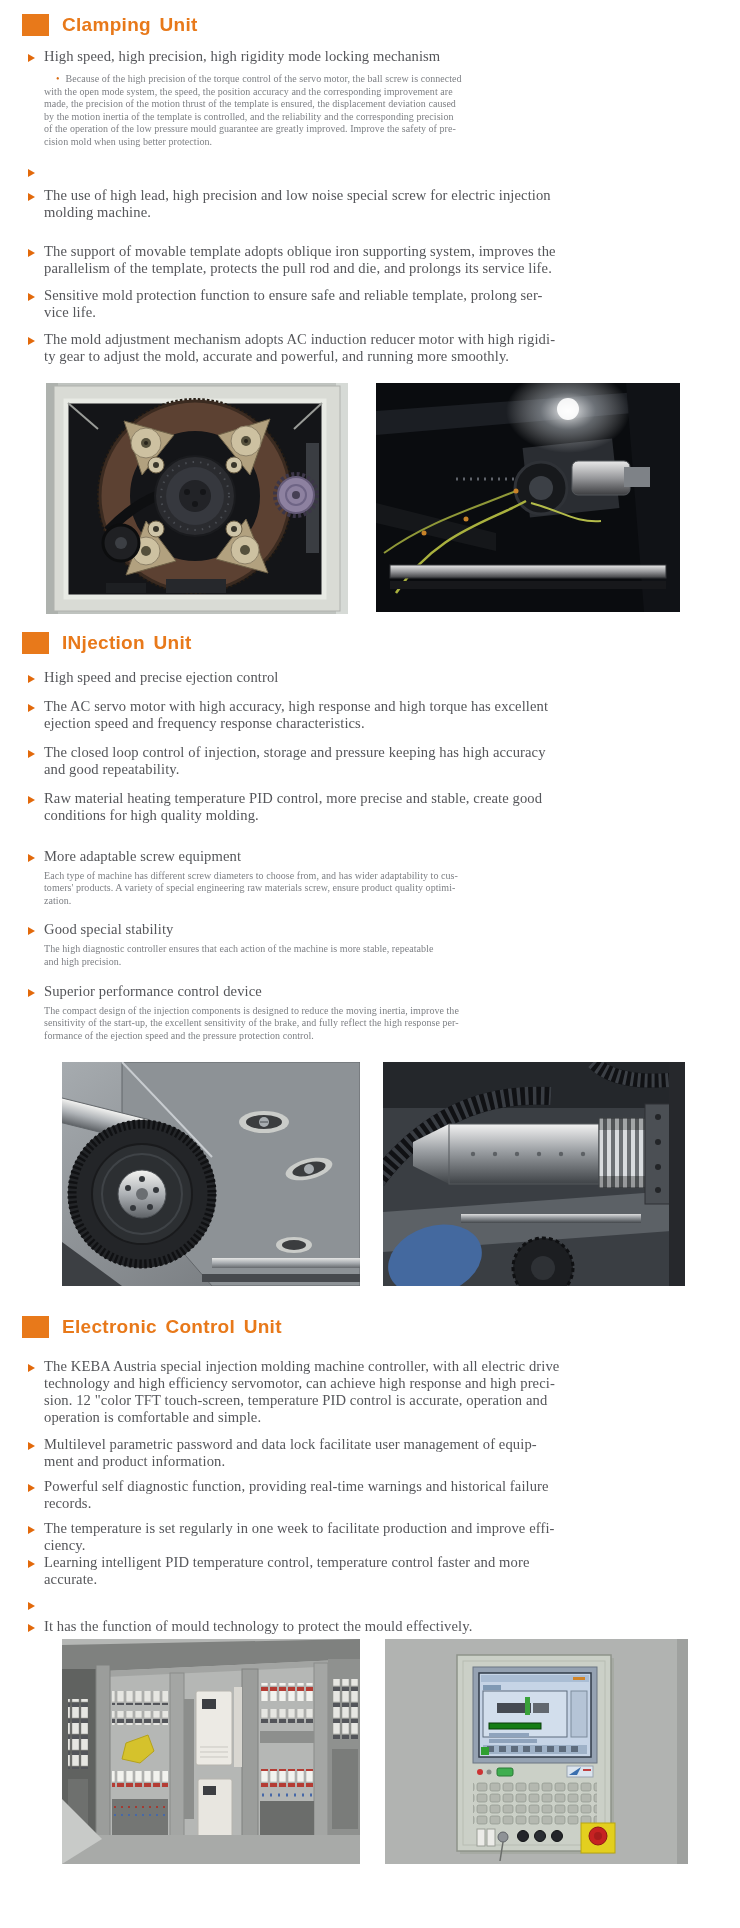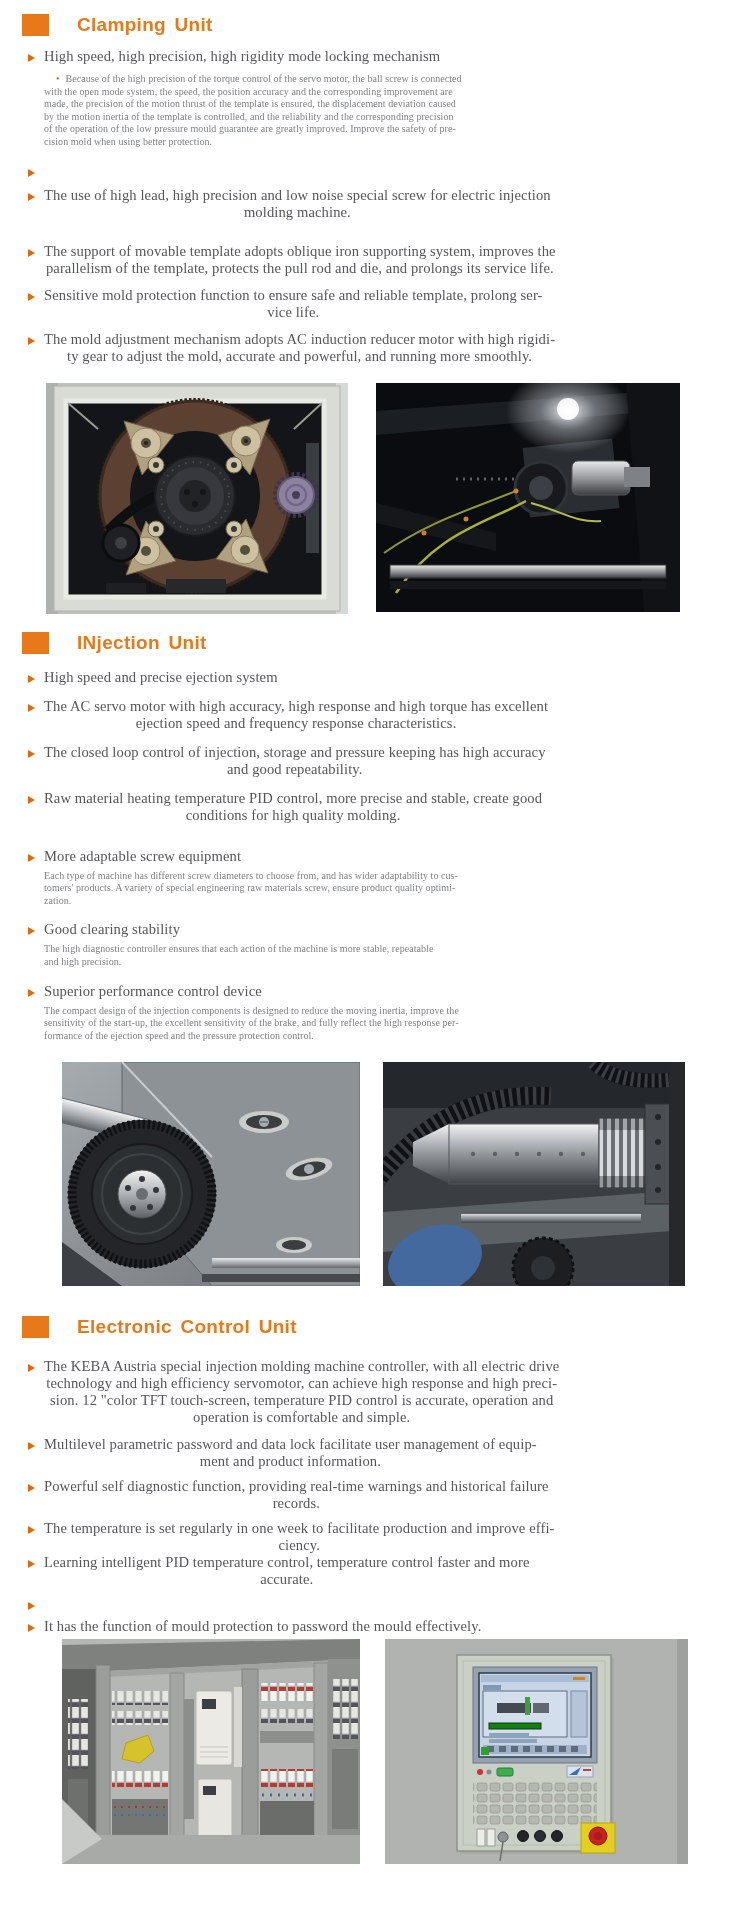--- a/index.html
+++ b/index.html
@@ -1,22 +1,22 @@
 <!DOCTYPE html>
 <html><head>
 <meta charset="utf-8">
 <style>
   html,body{margin:0;padding:0;}
   body{width:740px;height:1928px;overflow:hidden;background:#ffffff;
        font-family:"Liberation Serif", serif;}
-  .sechead{display:flex;align-items:center;margin-left:22px;gap:15px;}
+  .sechead{display:flex;align-items:center;margin-left:22px;}
   .sq{width:27px;height:22px;background:#E8791A;flex:0 0 auto;}
   .sechead h2{margin:0 0 0 13px;font-family:"Liberation Sans",sans-serif;
        font-size:19px;font-weight:700;color:#E8791A;letter-spacing:.3px;word-spacing:3px;}
-  .b{display:flex;align-items:flex-start;margin-left:28px;margin-right:24px;text-align:center;}
+  .b{display:flex;align-items:flex-start;margin-left:28px;margin-right:24px;}
   .tri{flex:0 0 auto;width:0;height:0;border-left:7px solid #E2690B;
        border-top:4px solid transparent;border-bottom:4px solid transparent;
        margin:6px 9px 0 0;}
   .b p{margin:0;font-size:14.6px;line-height:17px;color:#55565A;
        white-space:pre-line;letter-spacing:.1px;}
   .sub{margin:8px 24px 0 44px;font-size:10px;line-height:12.6px;color:#7E8085;
        white-space:pre-line;letter-spacing:.05px;}
   .sub.indent{text-indent:12px;}
   .dot{color:#D96A10;margin-right:6px;}
   .imgrow{display:flex;}
@@ -160,21 +160,21 @@
   </figure>
 </div>
 
 <div class="sechead" style="margin-top:18px">
   <span class="sq"></span>
   <h2>INjection Unit</h2>
 </div>
 
 <div class="b" style="margin-top:15px">
   <span class="tri"></span>
-  <p>High speed and precise ejection system</p>
+  <p>High speed and precise ejection control</p>
 </div>
 <div class="b" style="margin-top:12px">
   <span class="tri"></span>
   <p>The AC servo motor with high accuracy, high response and high torque has excellent
 ejection speed and frequency response characteristics.</p>
 </div>
 <div class="b" style="margin-top:12px">
   <span class="tri"></span>
   <p>The closed loop control of injection, storage and pressure keeping has high accuracy
 and good repeatability.</p>
@@ -186,21 +186,21 @@
 </div>
 <div class="b" style="margin-top:24px">
   <span class="tri"></span>
   <p>More adaptable screw equipment</p>
 </div>
 <p class="sub" style="margin-top:5px"><span>Each type of machine has different screw diameters to choose from, and has wider adaptability to cus-
 tomers' products. A variety of special engineering raw materials screw, ensure product quality optimi-
 zation.</span></p>
 <div class="b" style="margin-top:14px">
   <span class="tri"></span>
-  <p>Good clearing stability</p>
+  <p>Good special stability</p>
 </div>
 <p class="sub" style="margin-top:5px"><span>The high diagnostic controller ensures that each action of the machine is more stable, repeatable
 and high precision.</span></p>
 <div class="b" style="margin-top:14px">
   <span class="tri"></span>
   <p>Superior performance control device</p>
 </div>
 <p class="sub" style="margin-top:5px"><span>The compact design of the injection components is designed to reduce the moving inertia, improve the
 sensitivity of the start-up, the excellent sensitivity of the brake, and fully reflect the high response per-
 formance of the ejection speed and the pressure protection control.</span></p>
@@ -325,21 +325,21 @@
 <div class="b" style="">
   <span class="tri"></span>
   <p>Learning intelligent PID temperature control, temperature control faster and more
 accurate.</p>
 </div>
 <div class="b" style="margin-top:8px">
   <span class="tri"></span>
 </div>
 <div class="b" style="margin-top:8px">
   <span class="tri"></span>
-  <p>It has the function of mould protection to password the mould effectively.</p>
+  <p>It has the function of mould technology to protect the mould effectively.</p>
 </div>
 
 <div class="imgrow" style="margin:4px 0 0 62px;gap:25px">
   <figure>
     <svg width="298" height="225" viewBox="0 0 298 225" aria-label="electric control cabinet photo">
       <defs>
         <pattern id="brkR" width="9" height="16" patternUnits="userSpaceOnUse">
           <rect x="1" y="3" width="7" height="12" fill="#f2f2ee" stroke="#9a9c98" stroke-width="0.5"></rect>
           <rect x="1" y="0" width="7" height="4" fill="#b43c34"></rect>
         </pattern>

